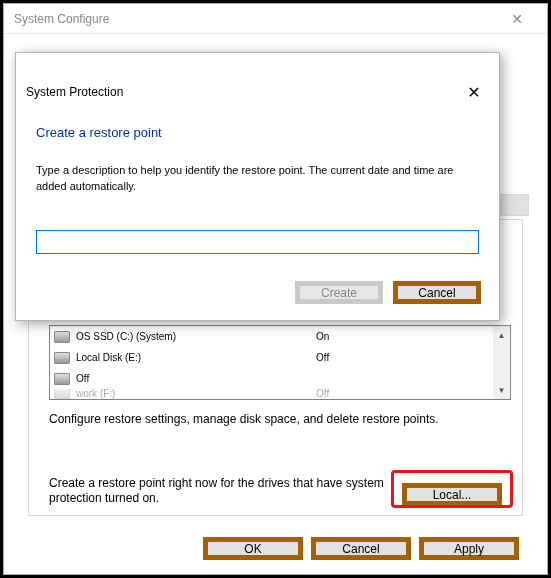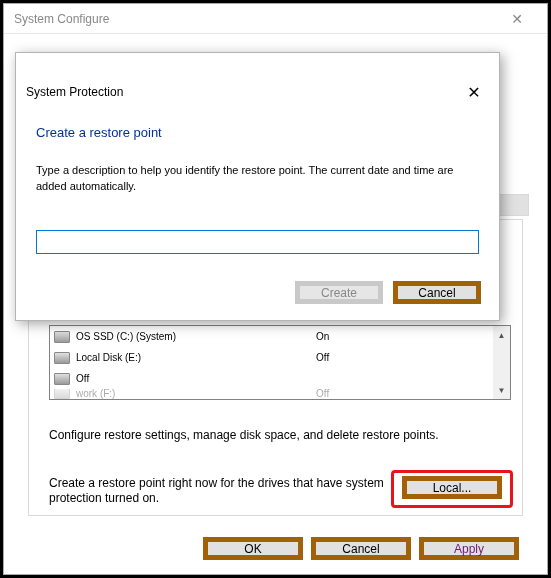--- a/index.html
+++ b/index.html
@@ -11,28 +11,28 @@
   .tab-edge { position: absolute; right: 18px; top: 190px; width: 40px; height: 22px; border: 1px solid #d9d9d9; background: #e1e1e1; }
   .tab-content-border { position: absolute; left: 24px; top: 215px; right: 24px; bottom: 58px; border: 1px solid #d9d9d9; }
   .drives-list { position: absolute; left: 45px; top: 321px; width: 462px; border: 1px solid #828282; background: #fff; }
   .drives-scroll { position: absolute; right: 0; top: 0; bottom: 0; width: 17px; background: #f0f0f0; display: flex; flex-direction: column; }
   .drives-scroll .arrow { height: 18px; display:flex; align-items:center; justify-content:center; font-size:8px; color:#555; }
   .drives-scroll .track { flex: 1; }
   .drive-row { height: 21px; display: flex; align-items: center; font-size: 10px; padding-left: 4px; }
   .drive-icon { width: 16px; height: 12px; background: linear-gradient(#e0e0e0,#9a9a9a); border: 1px solid #888; border-radius: 1px; margin-right: 6px; }
   .drive-name { width: 240px; }
   .drive-status { flex:1; }
-  .config-block { position: absolute; left: 45px; top: 424px; right: 45px; display: flex; align-items: flex-end; }
+  .config-block { position: absolute; left: 45px; top: 408px; right: 45px; display: flex; align-items: flex-end; }
   .config-text { flex: 1; font-size: 12px; line-height: 15px; padding-right: 15px; }
   .win-button { width: 100px; height: 23px; background: #e1e1e1; border: 5px solid #a16207; font-size: 12px; display:flex; align-items:center; justify-content:center; cursor:pointer; }
-  .create-block { position: absolute; left: 45px; top: 472px; right: 45px; display: flex; align-items: flex-start; }
+  .create-block { position: absolute; left: 45px; top: 472px; right: 45px; display: flex; align-items: flex-end; }
   .create-highlight { position: absolute; right: 34px; top: 466px; width: 122px; height: 38px; border: 3px solid #e8141b; border-radius: 4px; pointer-events:none; }
   .bottom-buttons { position: absolute; right: 28px; bottom: 14px; display: flex; gap: 8px; }
   .bottom-buttons .win-button { width: 100px; }
-  .bottom-buttons .disabled { color: #701a75; }
+  .bottom-buttons .disabled { color: #000000; }
 
   .modal { position: absolute; left: 11px; top: 48px; width: 485px; height: 269px; background: #fff; border: 1px solid #b4b4b4; box-shadow: 3px 3px 12px rgba(0,0,0,0.35); z-index: 10; }
   .modal-titlebar { height: 30px; display:flex; align-items:center; padding: 0 10px; font-size: 12px; margin-top: 24px; }
   .modal-titlebar .mtitle { flex:1; }
   .modal-close { width: 30px; text-align:center; font-size:16px; cursor:pointer; }
   .modal-body { padding: 10px 20px 0 20px; }
   .modal-heading { color: #003399; font-size: 13px; margin: 8px 0 22px 0; }
   .modal-desc { font-size: 11px; line-height: 16px; margin-bottom: 36px; }
   .modal-input { width: 100%; height: 24px; border: 1px solid #0078d7; padding: 2px 4px; font-size: 12px; outline: none; }
   @keyframes blink { 50% { opacity: 0; } }

